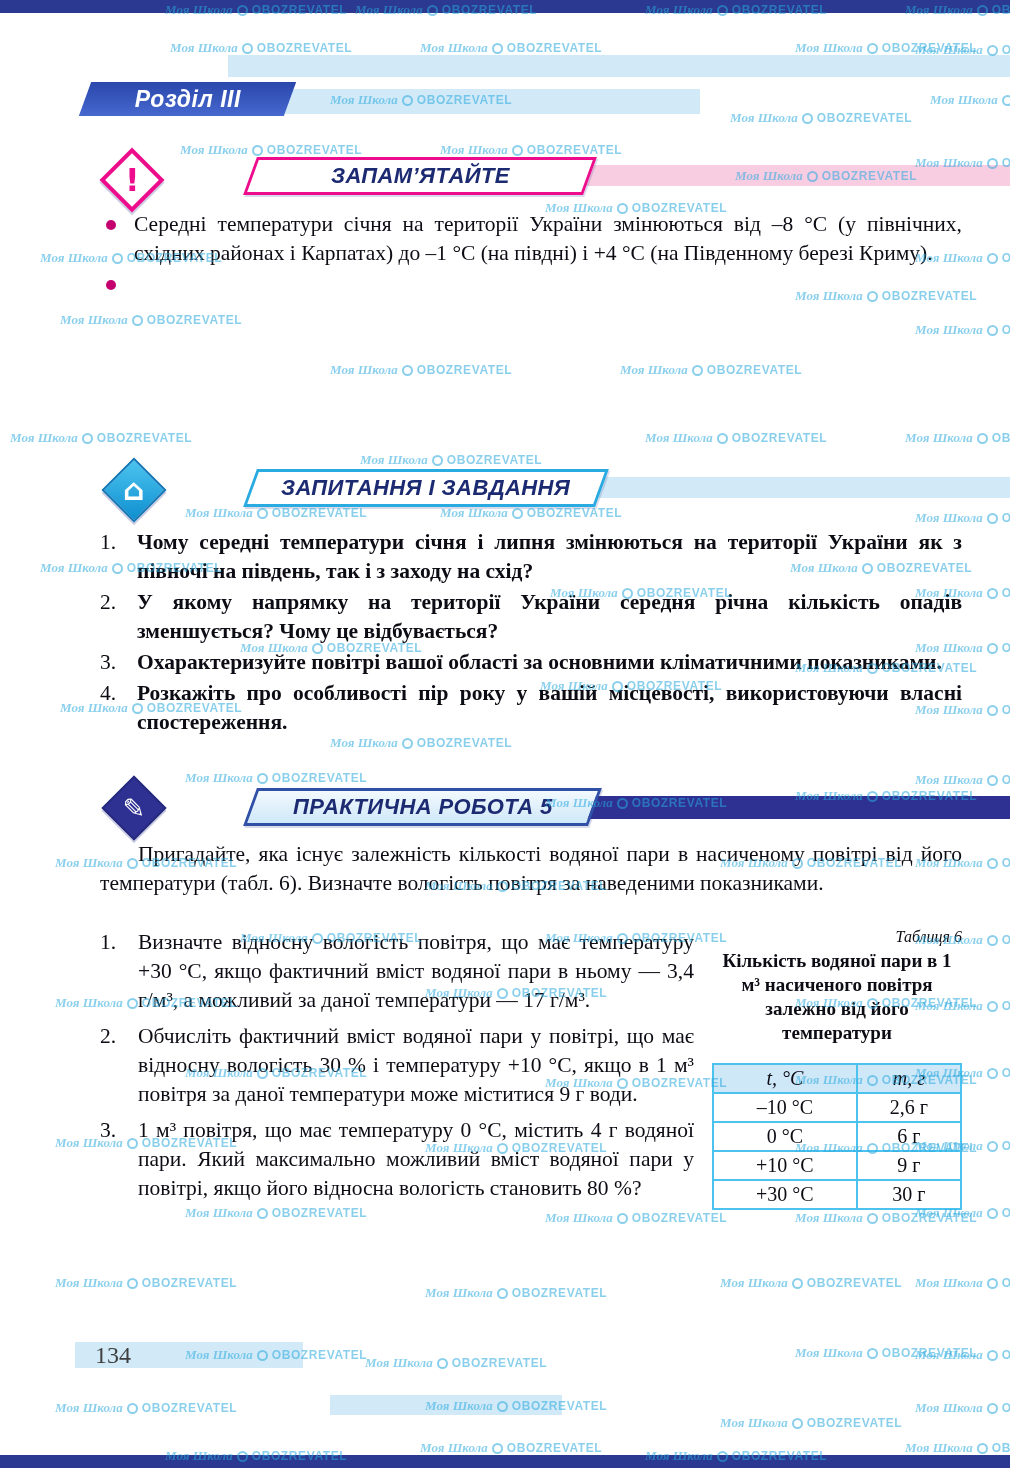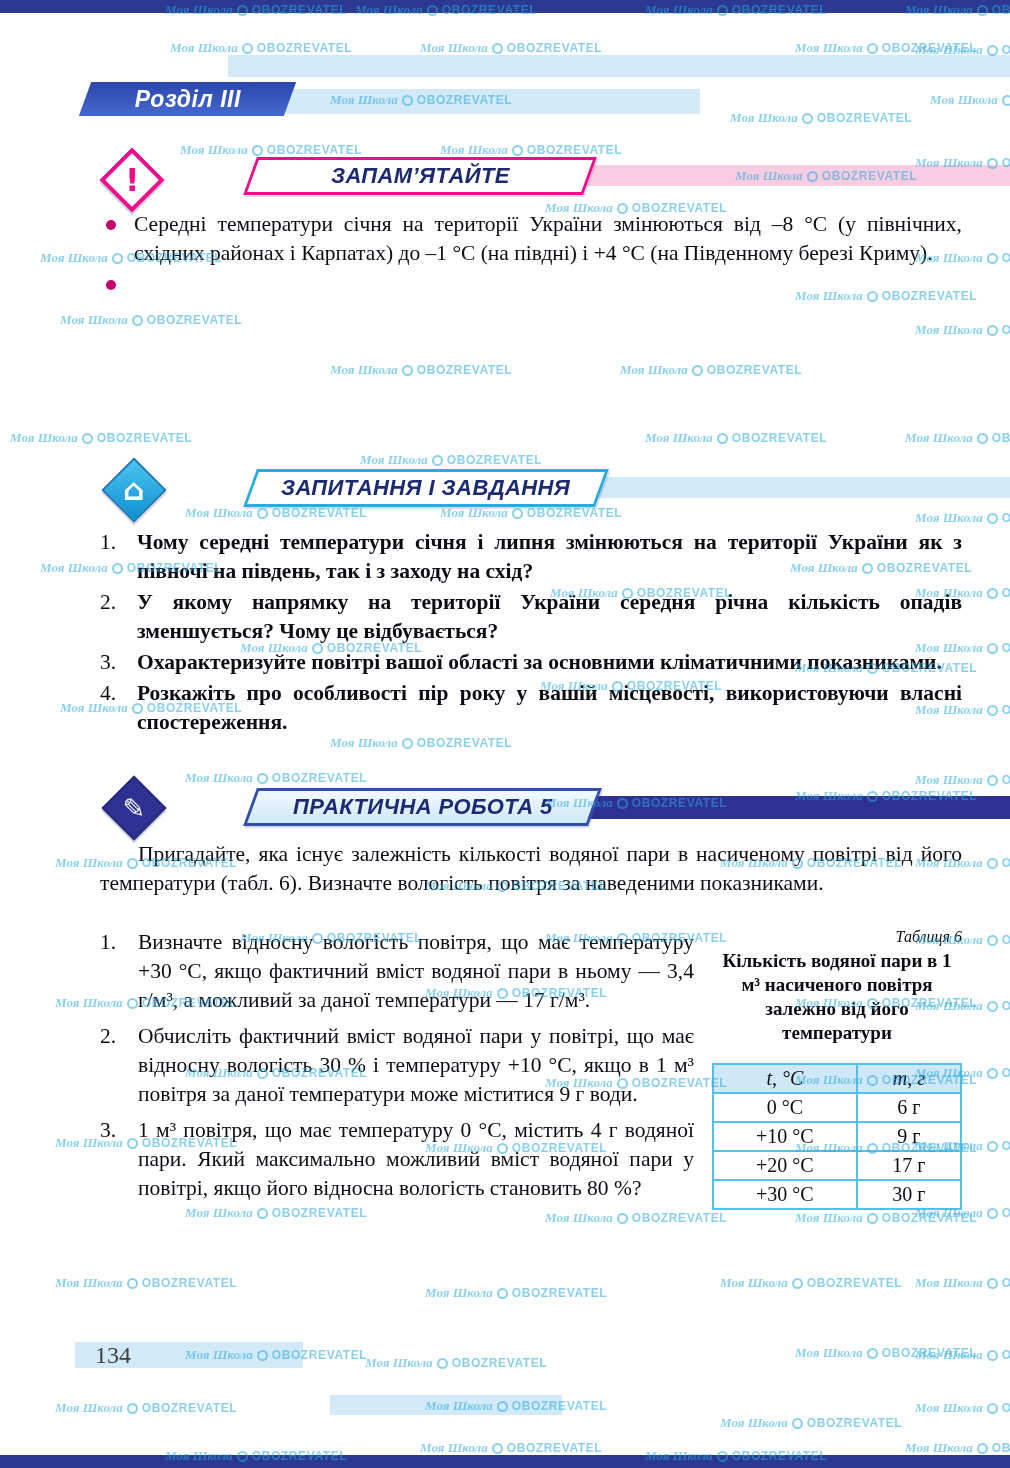--- a/index.html
+++ b/index.html
@@ -209,32 +209,32 @@
             <col>
           </colgroup>
         <thead>
           <tr>
             <th>t, °С</th>
             <th>m, г</th>
           </tr>
         </thead>
         <tbody>
           <tr>
+            <td>–10 °С</td>
+            <td>2,6 г</td>
+          </tr>
+          <tr>
             <td>0 °С</td>
             <td>6 г</td>
           </tr>
           <tr>
             <td>+10 °С</td>
             <td>9 г</td>
           </tr>
           <tr>
-            <td>+20 °С</td>
-            <td>17 г</td>
-          </tr>
-          <tr>
             <td>+30 °С</td>
             <td>30 г</td>
           </tr>
         </tbody>
       </table>
     </div>
   </div>
 
   <div class="pagenum-band">
     <span>134</span>

